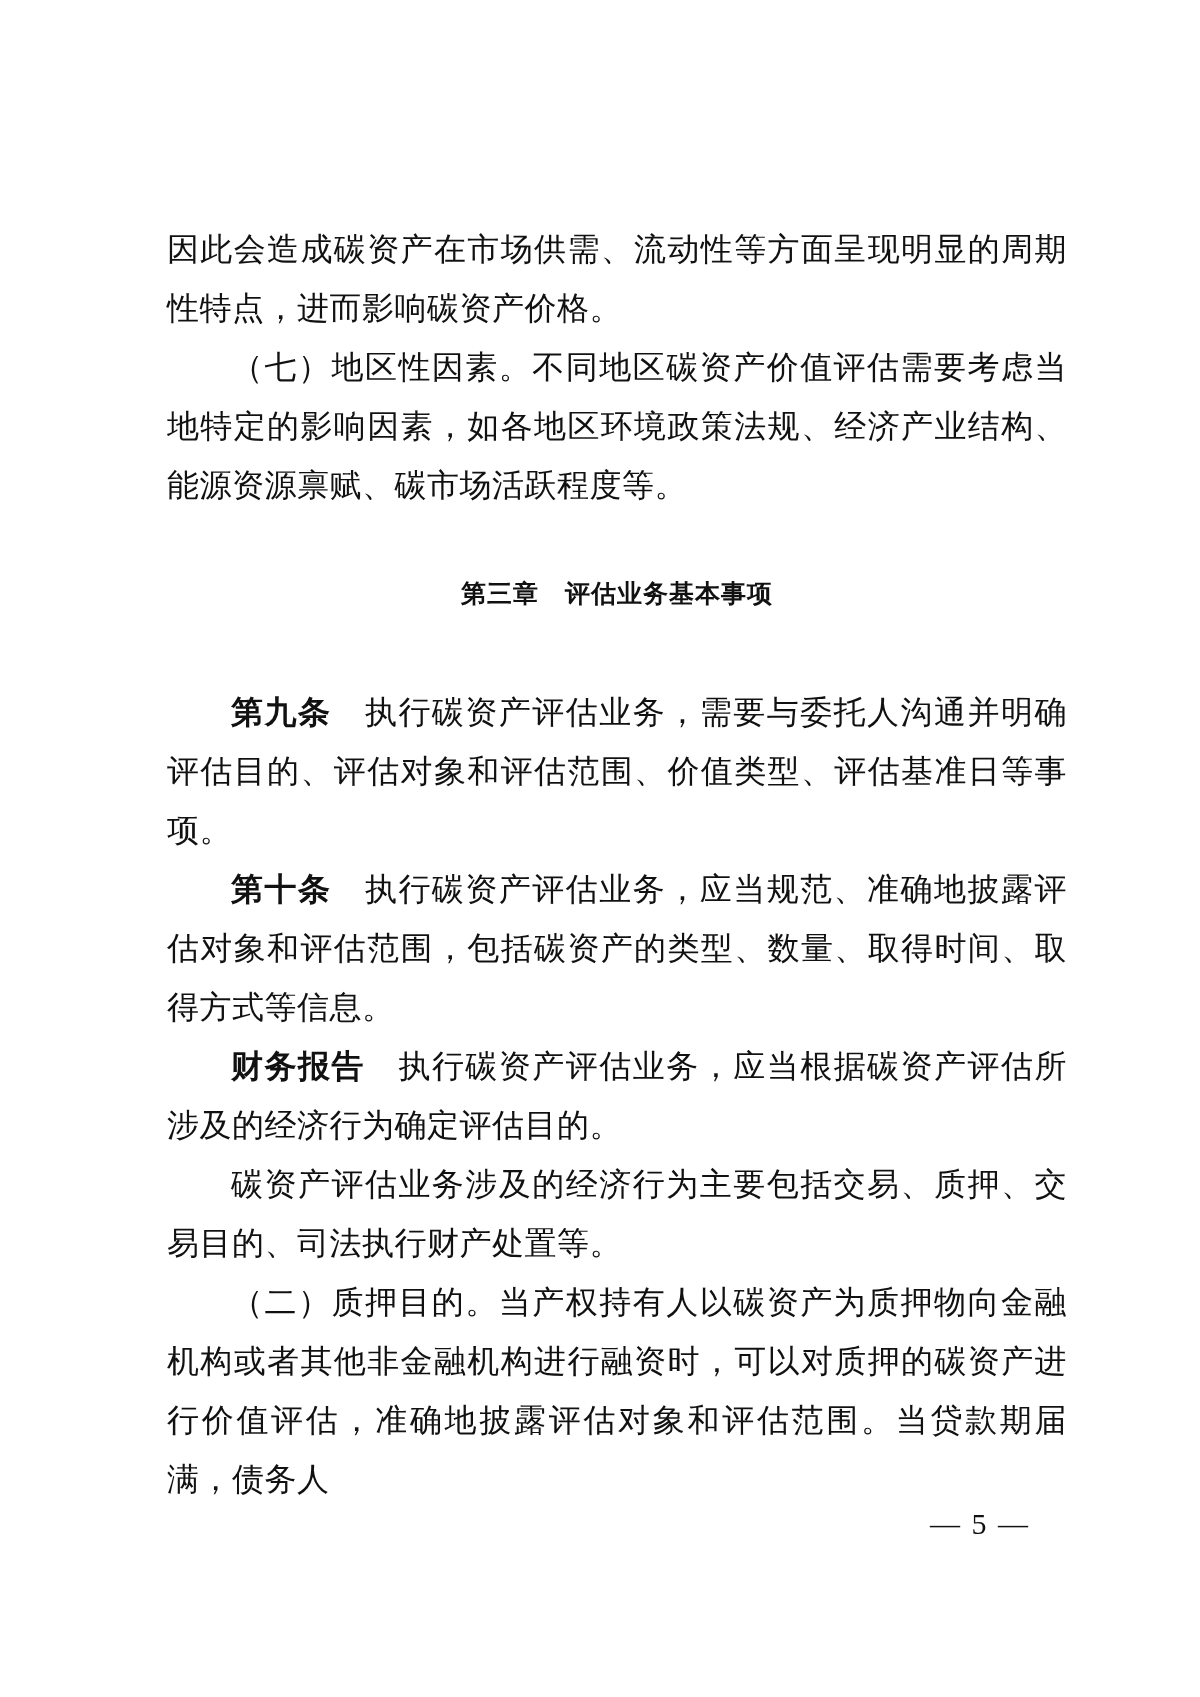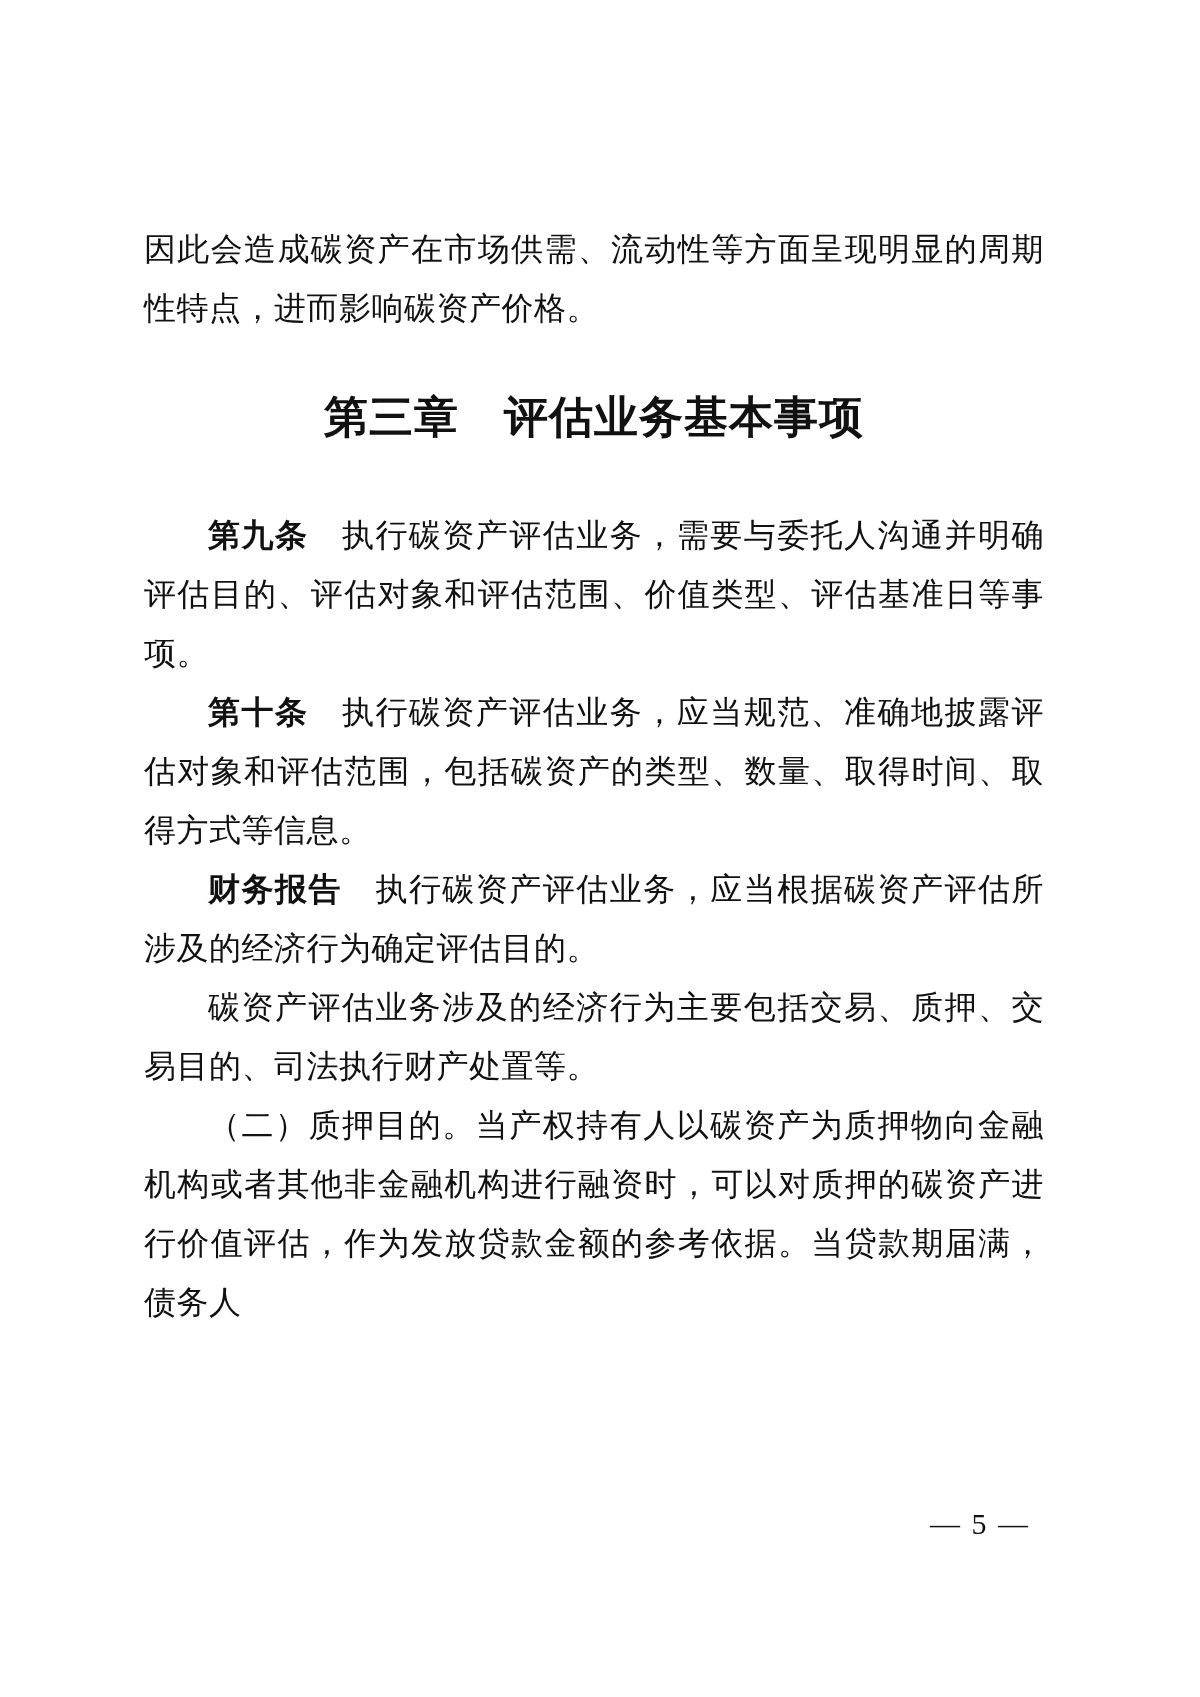--- a/index.html
+++ b/index.html
@@ -11,21 +11,21 @@
     position: relative;
     width: 1200px;
     height: 1697px;
     background: #ffffff;
     overflow: hidden;
     font-family: "Liberation Serif", "DejaVu Serif", serif;
     color: #111111;
   }
   .content {
     position: absolute;
-    left: 144px;
+    left: 167px;
     top: 220px;
     width: 900px;
     font-size: 32px;
     line-height: 59px;
     text-align: justify;
     text-align-last: left;
     letter-spacing: 0.5px;
   }
   .para {
     margin: 0;
@@ -33,21 +33,21 @@
   }
   .para.indent {
     text-indent: 2em;
   }
   .lead {
     font-weight: bold;
     font-family: Liberation Serif, serif;
   }
   .chapter-heading {
     margin: 49px 0 60px 0;
-    font-size: 44px;
+    font-size: 25px;
     line-height: 59px;
     font-weight: bold;
     text-align: center;
     text-align-last: center;
     text-indent: 0;
     font-family: "Liberation Sans", "DejaVu Sans", sans-serif;
     letter-spacing: 1px;
   }
   .page-number {
     position: absolute;
@@ -64,20 +64,23 @@
 <body>
 
 <div class="page">
 
   <div class="content">
 
     <p class="para">
       <span>因此会造成碳资产在市场供需、流动性等方面呈现明显的周期性特点，进而影响碳资产价格。</span>
     </p>
 
+    <p class="para indent">
+      <span>（七）地区性因素。不同地区碳资产价值评估需要考虑当地特定的影响因素，如各地区环境政策法规、经济产业结构、能源资源禀赋、碳市场活跃程度等。</span>
+    </p>
 
     <h2 class="chapter-heading">第三章　评估业务基本事项</h2>
 
     <p class="para indent">
       <span class="lead">第九条</span><span>　执行碳资产评估业务，需要与委托人沟通并明确评估目的、评估对象和评估范围、价值类型、评估基准日等事项。</span>
     </p>
 
     <p class="para indent">
       <span class="lead">第十条</span><span>　执行碳资产评估业务，应当规范、准确地披露评估对象和评估范围，包括碳资产的类型、数量、取得时间、取得方式等信息。</span>
     </p>
@@ -85,20 +88,20 @@
     <p class="para indent">
       <span class="lead">财务报告</span><span>　执行碳资产评估业务，应当根据碳资产评估所涉及的经济行为确定评估目的。</span>
     </p>
 
     <p class="para indent">
       <span>碳资产评估业务涉及的经济行为主要包括交易、质押、交易目的、司法执行财产处置等。</span>
     </p>
 
 
     <p class="para indent">
-      <span>（二）质押目的。当产权持有人以碳资产为质押物向金融机构或者其他非金融机构进行融资时，可以对质押的碳资产进行价值评估，作为发放贷款金额的参考依据。当贷款期届满，债务人</span>
+      <span>（二）质押目的。当产权持有人以碳资产为质押物向金融机构或者其他非金融机构进行融资时，可以对质押的碳资产进行价值评估，准确地披露评估对象和评估范围。当贷款期届满，债务人</span>
     </p>
 
   </div>
 
   <div class="page-number">— 5 —</div>
 
 </div>
 
 </body></html>

